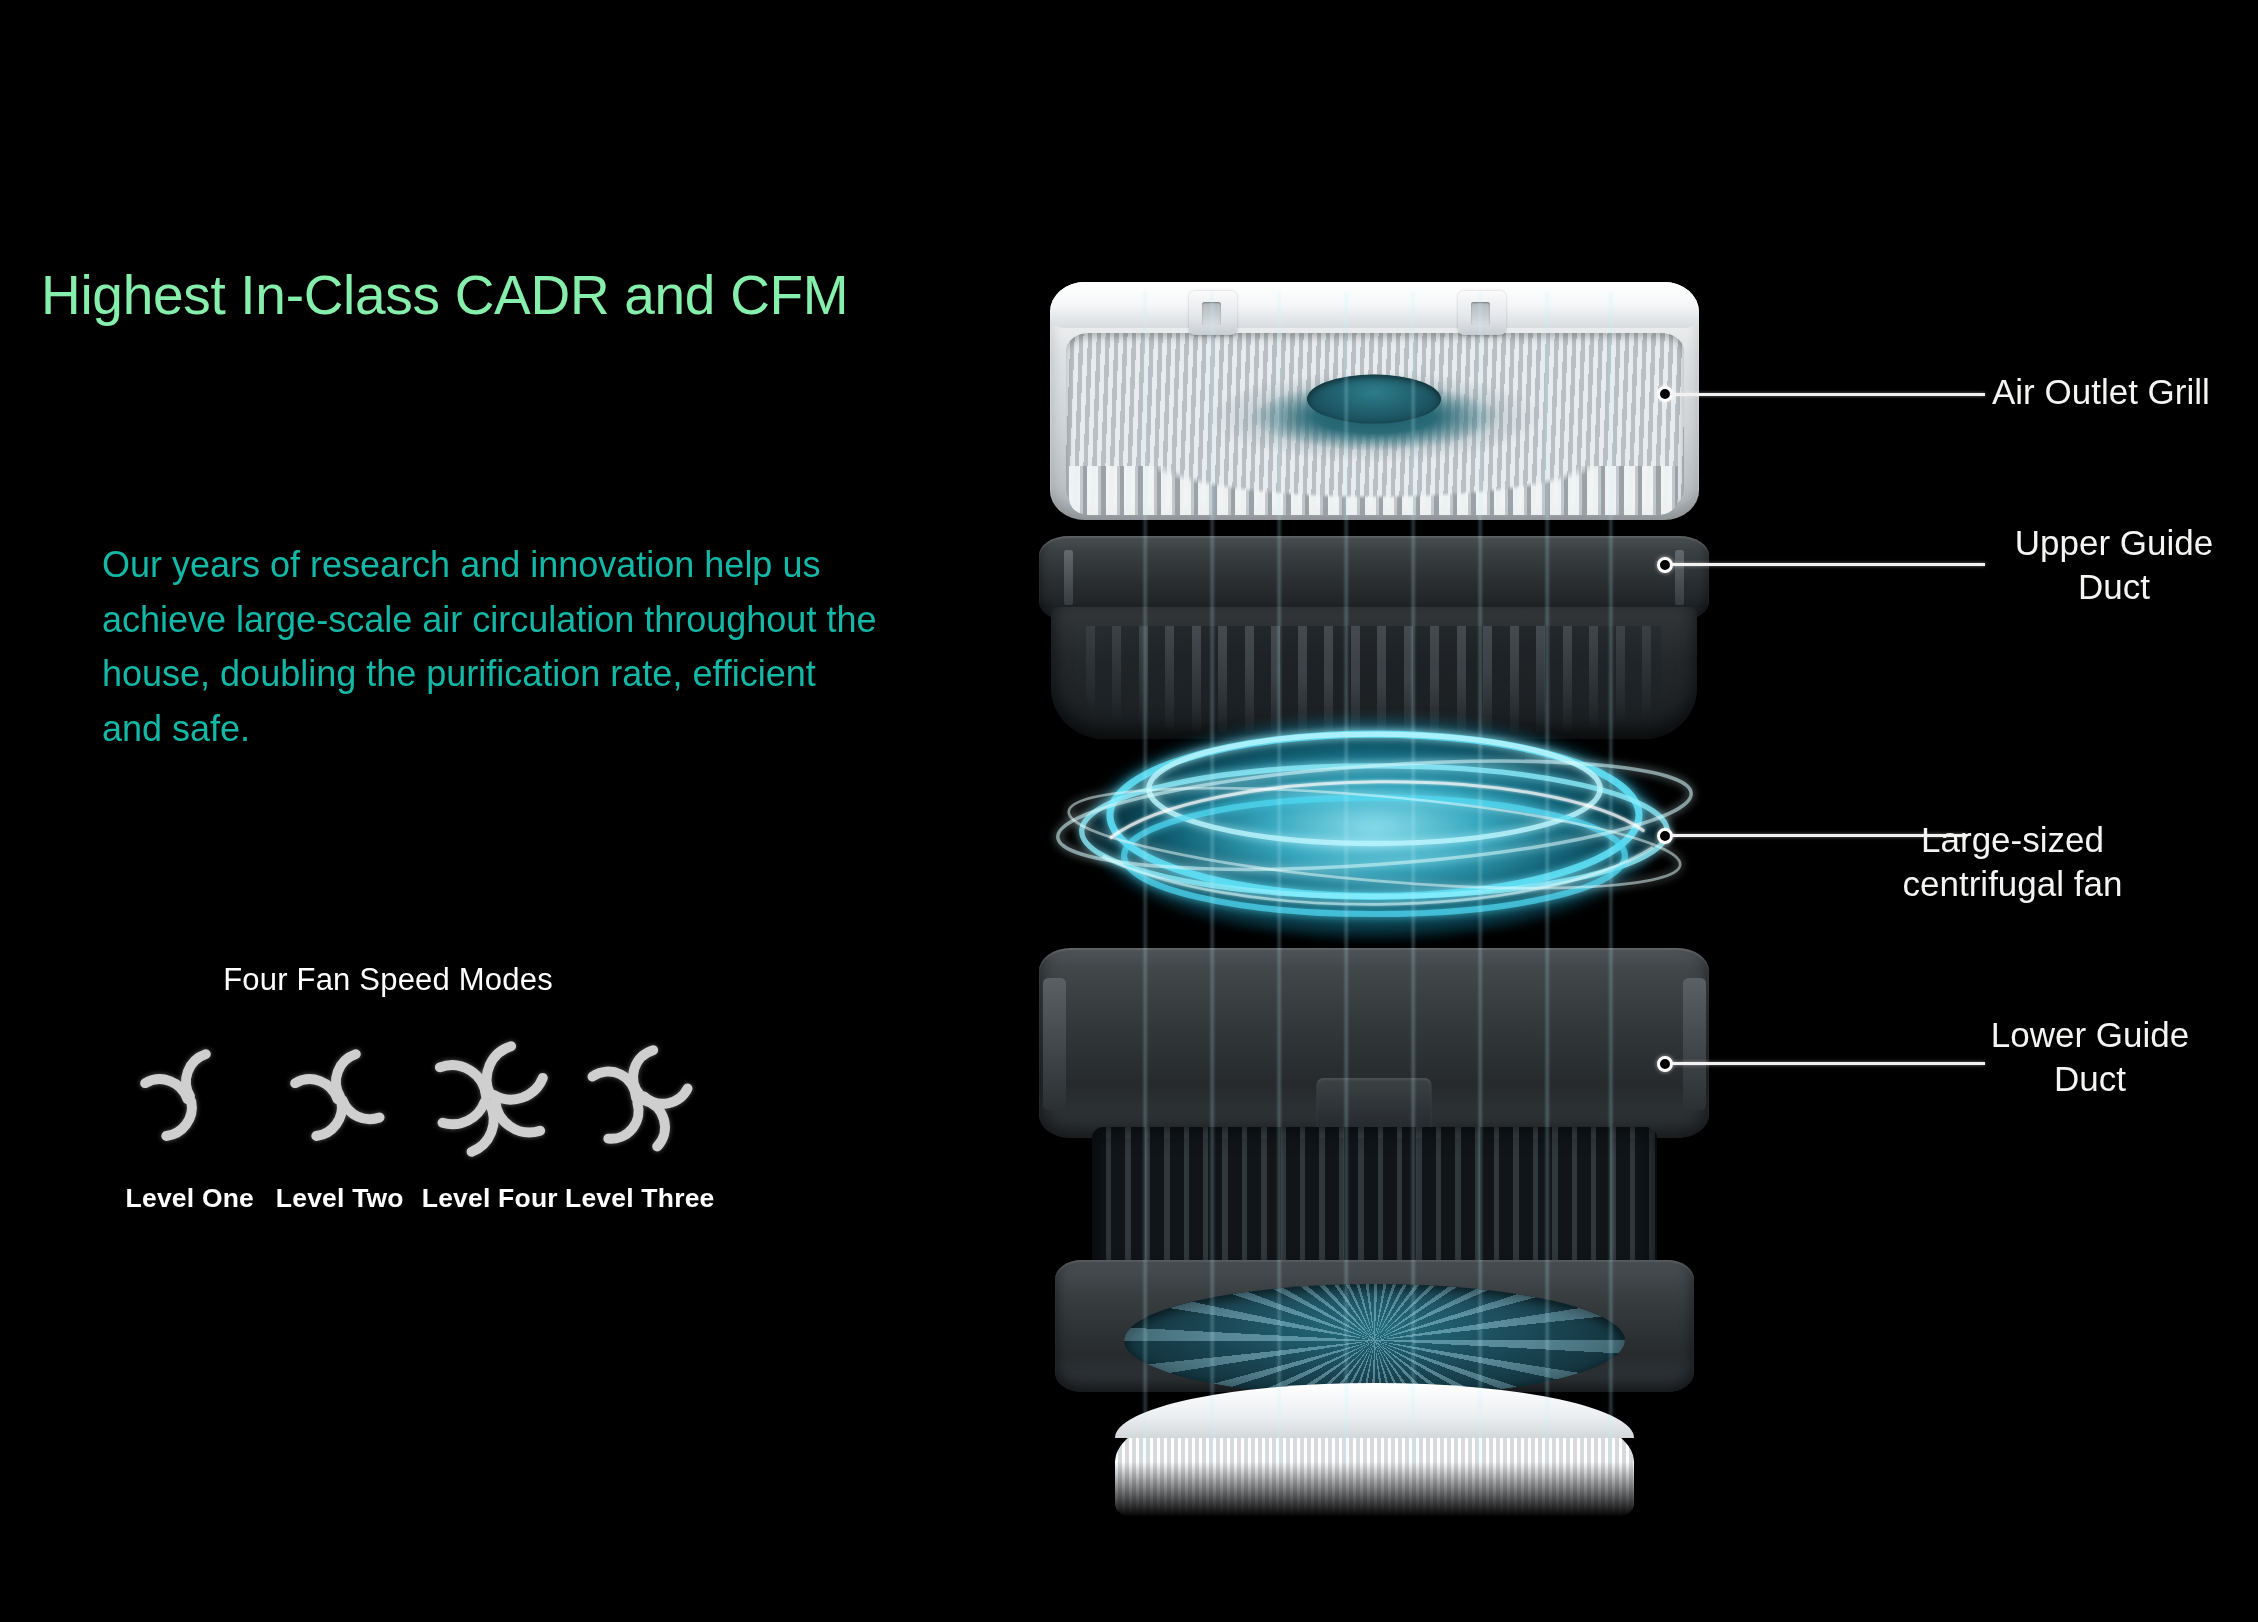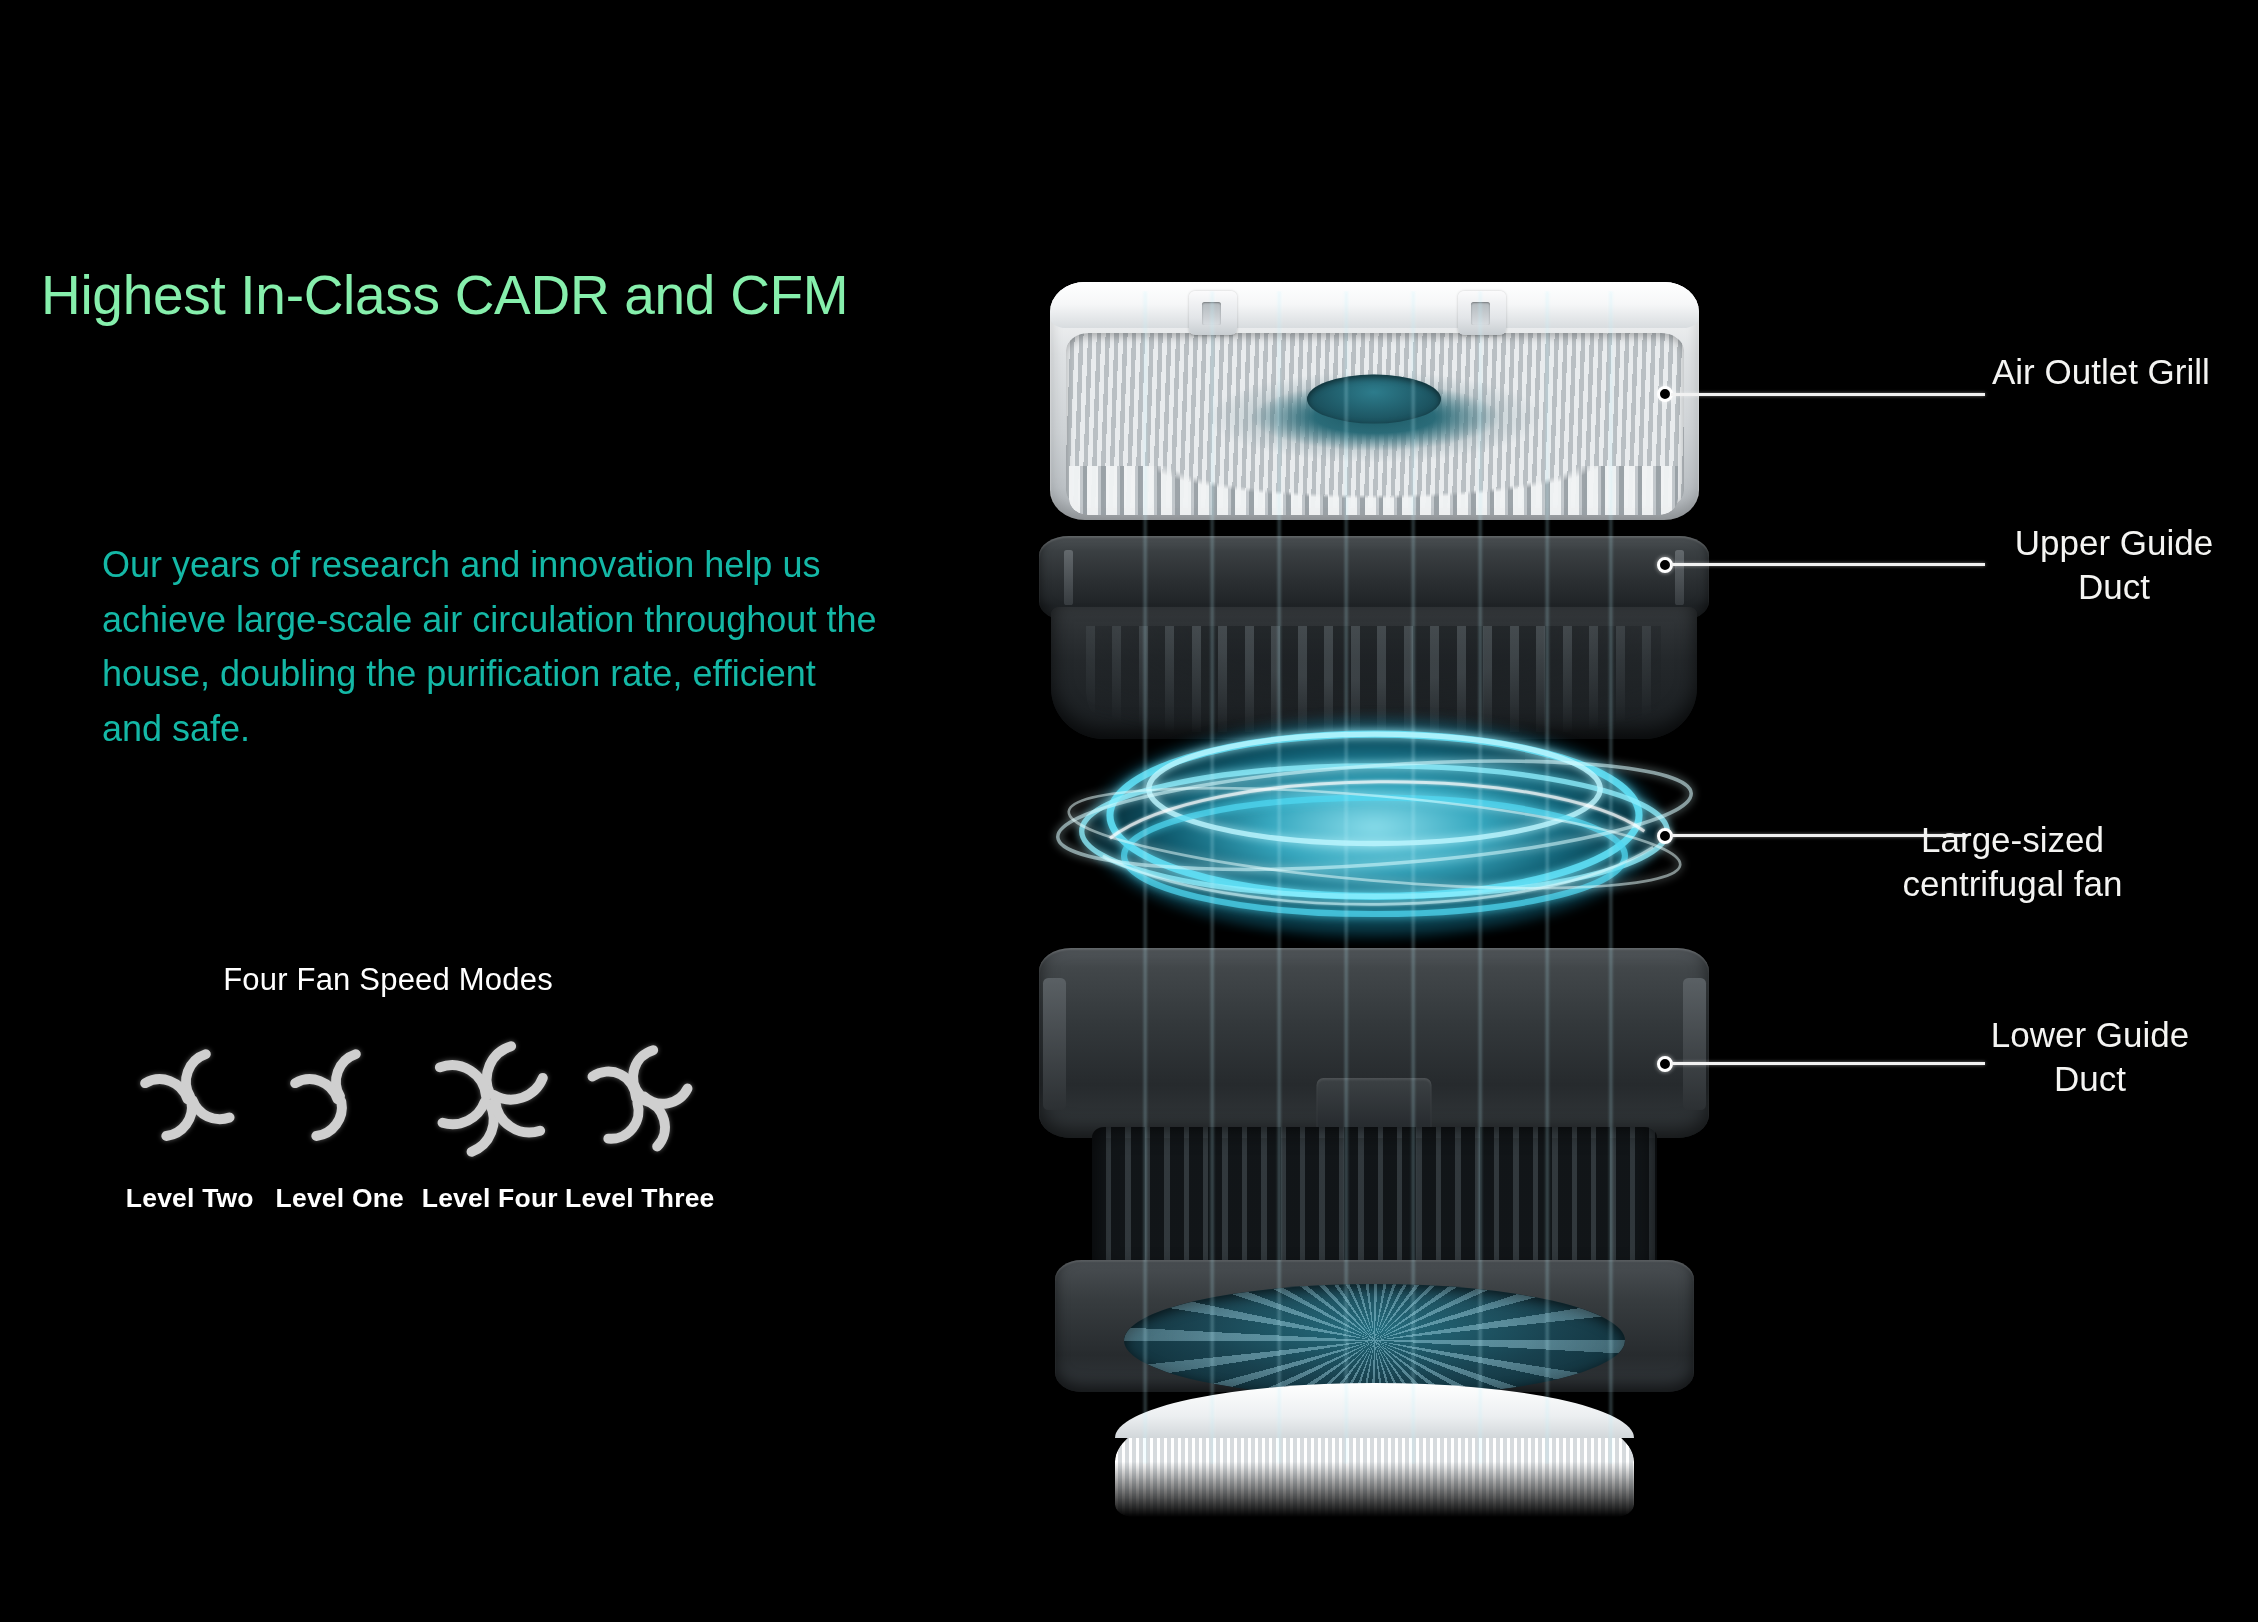--- a/index.html
+++ b/index.html
@@ -329,34 +329,34 @@
 
   <div id="fanmodes">
     <div id="fanmodes-title">Four Fan Speed Modes</div>
     <div id="fan-row">
 
       <div class="fan-cell">
         <svg class="fan-icon" viewBox="0 0 100 100">
           <path d="M50 50 m0 -2 A22 22 0 0 1 62 16"></path>
           <path d="M50 50 m-2 0 A22 22 0 0 0 16 38"></path>
           <path d="M50 50 m1 2 A22 22 0 0 1 32 78"></path>
-          <path d="M50 50 m2 1 A22 22 0 0 0 80 64"></path>
         </svg>
         <div class="fan-label">Level
-Two</div>
+One</div>
       </div>
 
       <div class="fan-cell">
         <svg class="fan-icon" viewBox="0 0 100 100">
           <path d="M50 50 m0 -2 A22 22 0 0 1 62 16"></path>
           <path d="M50 50 m-2 0 A22 22 0 0 0 16 38"></path>
           <path d="M50 50 m1 2 A22 22 0 0 1 32 78"></path>
+          <path d="M50 50 m2 1 A22 22 0 0 0 80 64"></path>
         </svg>
         <div class="fan-label">Level
-One</div>
+Two</div>
       </div>
 
       <div class="fan-cell">
         <svg class="fan-icon" viewBox="0 0 100 100">
           <path d="M50 50 m0 -4 A26 26 0 0 1 66 10"></path>
           <path d="M50 50 m-3 -2 A26 26 0 0 0 12 26"></path>
           <path d="M50 50 m-4 2 A26 26 0 0 1 14 68"></path>
           <path d="M50 50 m0 4 A26 26 0 0 1 36 90"></path>
           <path d="M50 50 m4 1 A26 26 0 0 0 88 74"></path>
           <path d="M50 50 m3 -3 A26 26 0 0 0 90 34"></path>
@@ -482,21 +482,21 @@
         <line x1="420" y1="0" x2="420" y2="1330"></line>
         <line x1="496" y1="0" x2="496" y2="1330"></line>
         <line x1="568" y1="0" x2="568" y2="1330"></line>
       </g>
     </svg>
   </div>
 
   <div class="callout">
     <div class="callout-dot" style="left:1657px; top:386px;"></div>
     <div class="callout-line" style="left:1671px; top:393px; width:314px;"></div>
-    <div class="callout-text" style="left:1992px; top:350px; width:265px; text-align:left;">Air Outlet Grill</div>
+    <div class="callout-text" style="left:1992px; top:370px; width:265px; text-align:left;">Air Outlet Grill</div>
   </div>
 
   <div class="callout">
     <div class="callout-dot" style="left:1657px; top:557px;"></div>
     <div class="callout-line" style="left:1671px; top:563px; width:314px;"></div>
     <div class="callout-text" style="left:1980px; top:521px; width:268px;">Upper Guide Duct</div>
   </div>
 
   <div class="callout">
     <div class="callout-dot" style="left:1657px; top:828px;"></div>

